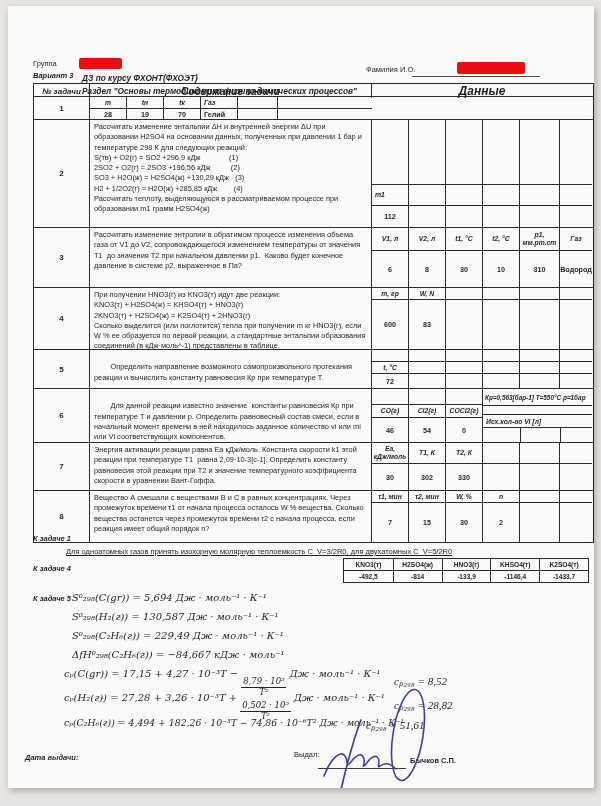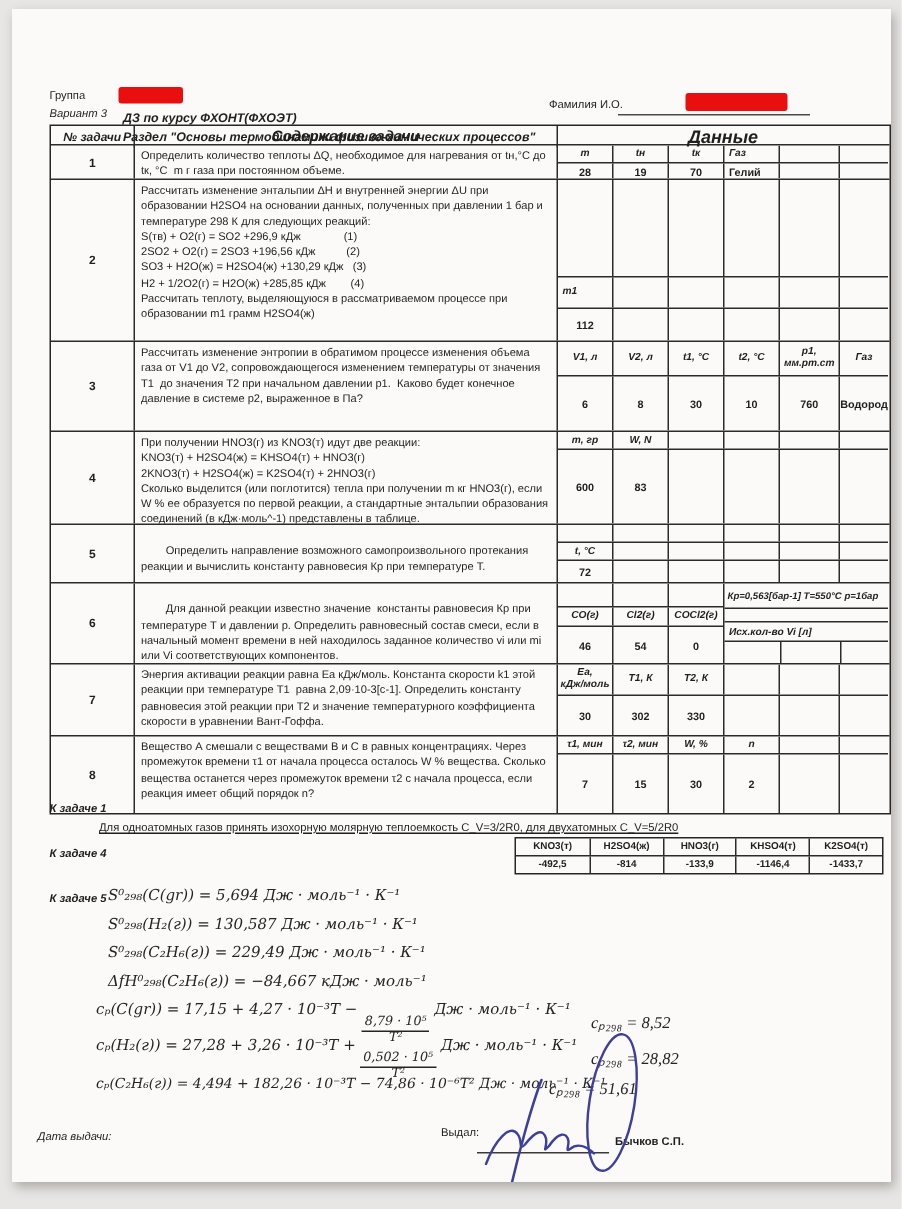--- a/index.html
+++ b/index.html
@@ -1,21 +1,21 @@
 <!DOCTYPE html>
 <html><head>
 <meta charset="utf-8">
 <style>
   html,body{margin:0;padding:0;}
   body{width:601px;height:806px;background:#e8e6e4;position:relative;
        font-family:"Liberation Sans",sans-serif;color:#1f1f1f;overflow:hidden;}
   .paper{position:absolute;left:8px;top:6px;width:586px;height:782px;
          background:#fbfaf8;box-shadow:2px 3px 7px rgba(60,55,50,.35);}
   .abs{position:absolute;}
-  .bi{font-style:italic;font-weight:normal;}
+  .bi{font-style:italic;font-weight:bold;}
   .hdr-line{font-style:italic;font-weight:bold;font-size:8.3px;white-space:nowrap;margin-top:44px;}
   .small-label{font-size:7.5px;}
   .redact{position:absolute;background:#e90f0f;border-radius:2px;}
   .fio-line{position:absolute;height:1px;background:#4a4a4a;}
 
   
   .maintable{position:absolute;left:25px;top:77px;width:559px;border:1.5px solid #262626;}
   .trow{display:grid;grid-template-columns:56px 282px 220px;border-top:1px solid #2b2b2b;}
   .trow:first-child{border-top:none;}
   .thead{height:12px;}
@@ -90,22 +90,20 @@
   <div class="maintable">
 
     <div class="trow thead">
       <div class="th-cell cnum" style="font-size:8px">№ задачи</div>
       <div class="th-cell" style="border-right:1px solid #2b2b2b">Содержание задачи</div>
       <div class="th-cell" style="font-size:12px">Данные</div>
     </div>
 
     <div class="trow r1">
       <div class="cnum">1</div>
-      <div class="ccontent">Определить количество теплоты ΔQ, необходимое для нагревания от tн,°С до
-tк, °С  m г газа при постоянном объеме.</div>
       <div class="cdata">
         <div class="dg dh h11">
           <div>m</div>
             <div>tн</div>
             <div>tк</div>
             <div class="la">Газ</div>
             <div></div>
             <div></div>
         </div>
         <div class="dg dv bt fgrow">
@@ -172,21 +170,21 @@
             <div>t2, °С</div>
             <div>p1,
 мм.рт.ст</div>
             <div>Газ</div>
         </div>
         <div class="dg dv bt fgrow">
           <div>6</div>
             <div>8</div>
             <div>30</div>
             <div>10</div>
-            <div>760</div>
+            <div>310</div>
             <div>Водород</div>
         </div>
       </div>
     </div>
 
     <div class="trow r4">
       <div class="cnum">4</div>
       <div class="ccontent">При получении HNO3(г) из KNO3(т) идут две реакции:
 KNO3(т) + H2SO4(ж) = KHSO4(т) + HNO3(г)
 2KNO3(т) + H2SO4(ж) = K2SO4(т) + 2HNO3(г)

